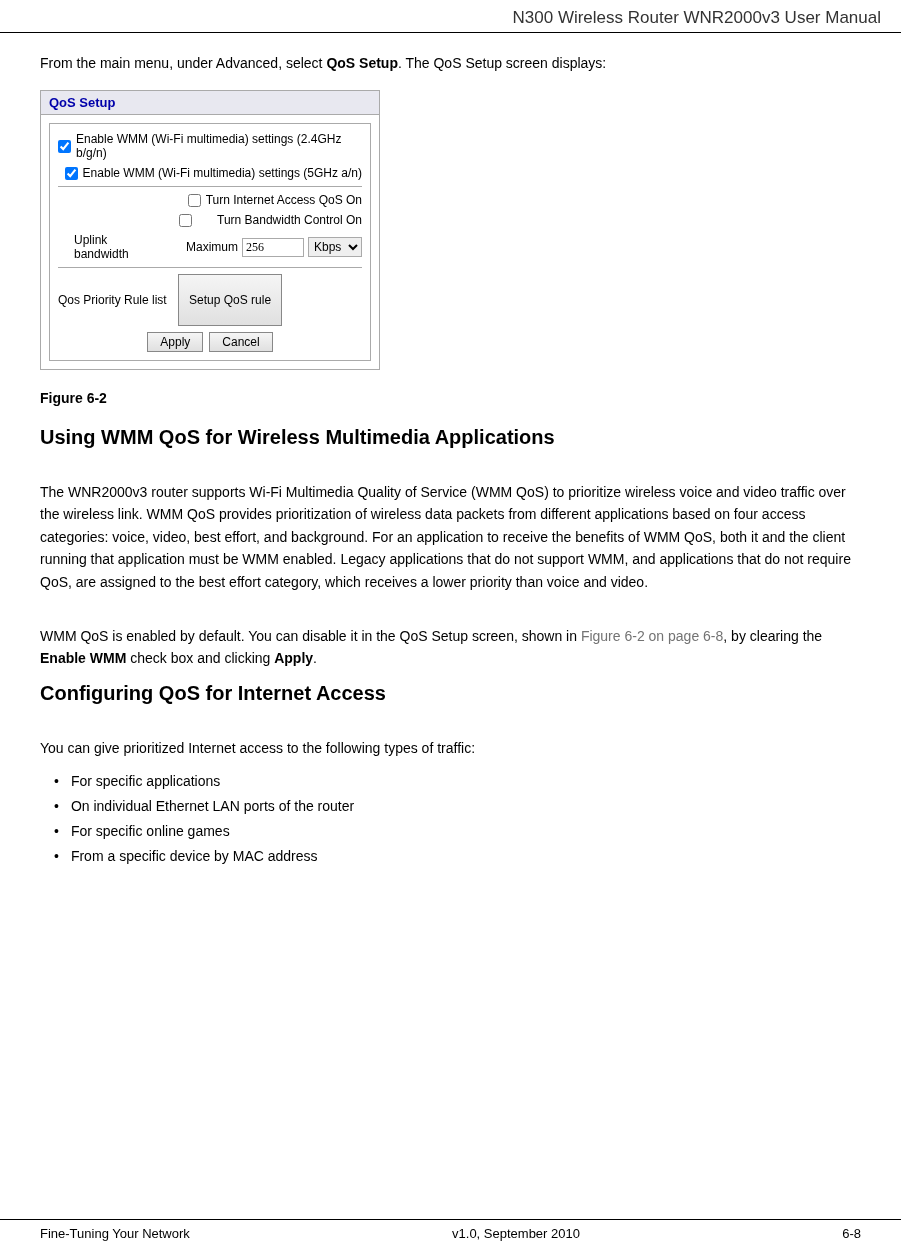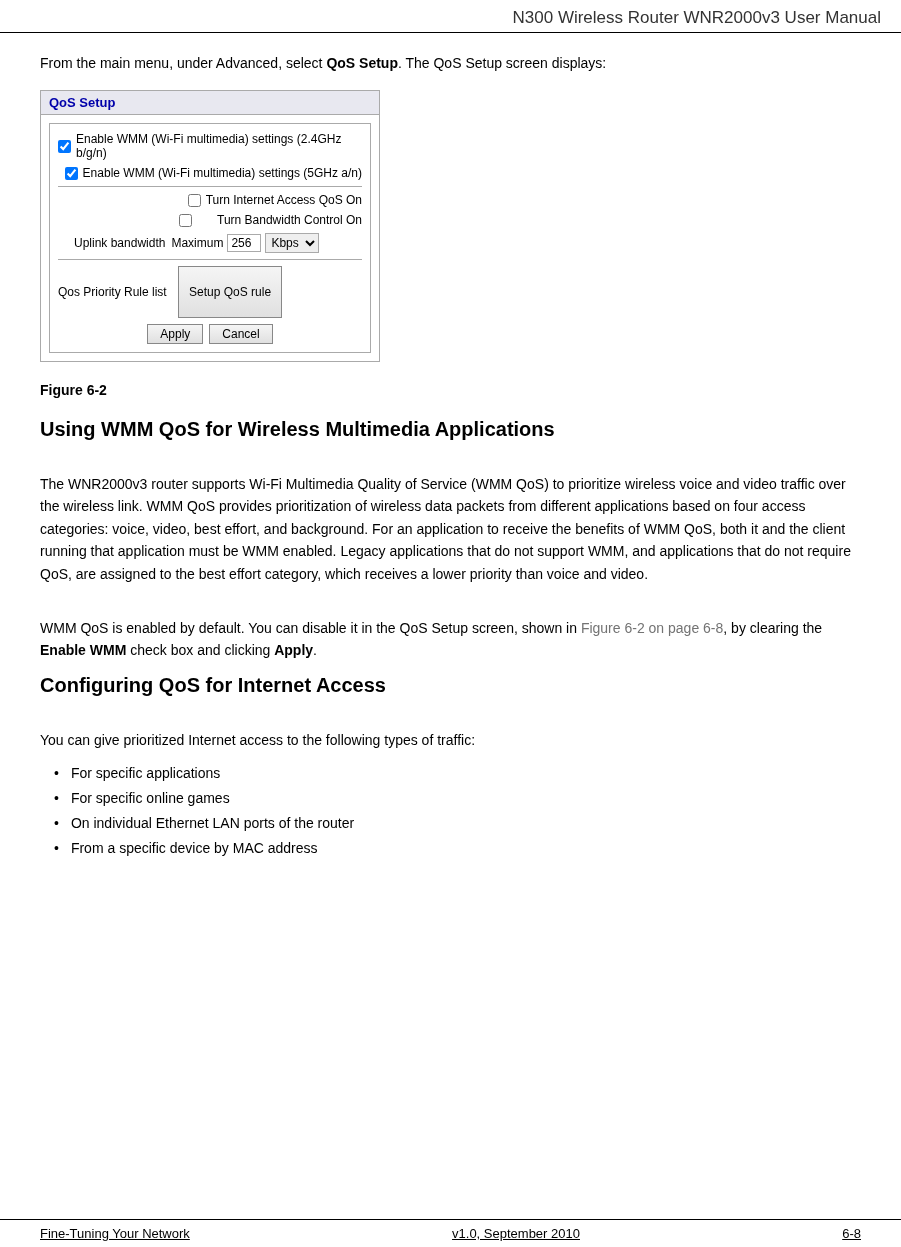--- a/index.html
+++ b/index.html
@@ -79,33 +79,34 @@
 
     .bandwidth-row {
       display: flex;
       align-items: center;
       font-size: 12px;
       margin-bottom: 6px;
       padding-left: 16px;
     }
 
     .bandwidth-label {
-      margin-right: 6px;
+      margin-right: 24px;
     }
 
     .bandwidth-max-label {
       margin-right: 4px;
     }
 
     .bandwidth-input {
-      width: 34px;
+      width: 62px;
       border: 1px solid #aaa;
       font-size: 12px;
       padding: 1px 3px;
       margin-right: 4px;
+      font-family: Liberation Serif, serif;
     }
 
     .bandwidth-select {
       font-size: 12px;
       border: 1px solid #aaa;
       padding: 1px;
     }
 
     .qos-priority-row {
       display: flex;
@@ -192,21 +193,20 @@
       position: absolute;
       bottom: 0;
       left: 0;
       right: 0;
       border-top: 1px solid #000;
       padding: 6px 40px;
       display: flex;
       justify-content: space-between;
       align-items: center;
       font-size: 13px;
-      text-decoration: underline;
     }
 
     .footer-center {
       text-align: center;
       flex: 1;
       font-size: 13px;
     }
   </style>
 </head>
 <body>
@@ -281,22 +281,22 @@
   <p class="body-text">
     <span>WMM QoS is enabled by default. You can disable it in the QoS Setup screen, shown in </span><a href="#" class="link-text">Figure 6-2 on page 6-8</a><span>, by clearing the </span><strong>Enable WMM</strong><span> check box and clicking </span><strong>Apply</strong><span>.</span>
   </p>
 
   <h2 class="section-heading">Configuring QoS for Internet Access</h2>
 
   <p class="body-text">You can give prioritized Internet access to the following types of traffic:</p>
 
   <ul class="bullet-list">
     <li>For specific applications</li>
+    <li>On individual Ethernet LAN ports of the router</li>
     <li>For specific online games</li>
-    <li>On individual Ethernet LAN ports of the router</li>
     <li>From a specific device by MAC address</li>
   </ul>
 
 </div>
 
 <div class="page-footer">
   <span>Fine-Tuning Your Network</span>
   <span class="footer-center">v1.0, September 2010</span>
   <span>6-8</span>
 </div>

